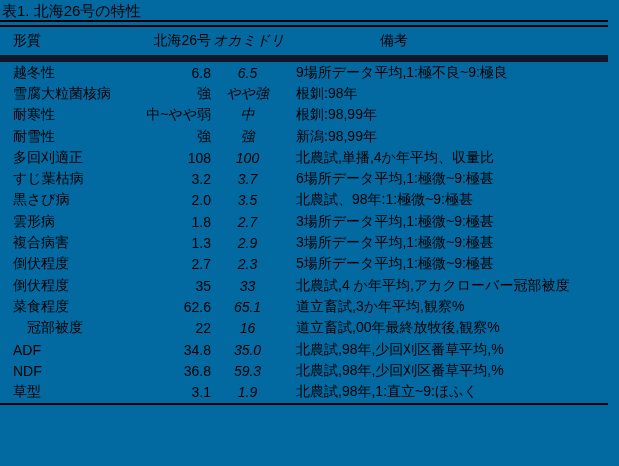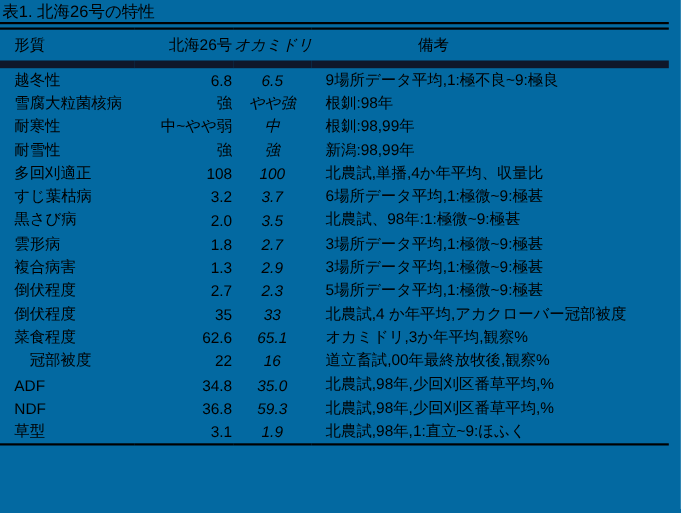--- a/index.html
+++ b/index.html
@@ -135,21 +135,21 @@
         <tr>
           <td class="c1">倒伏程度</td>
           <td class="c2">35</td>
           <td class="c3">33</td>
           <td class="c4">北農試,4 か年平均,アカクローバー冠部被度</td>
         </tr>
         <tr>
           <td class="c1">菜食程度</td>
           <td class="c2">62.6</td>
           <td class="c3">65.1</td>
-          <td class="c4">オカミドリ,3か年平均,観察%</td>
+          <td class="c4">道立畜試,3か年平均,観察%</td>
         </tr>
         <tr>
           <td class="c1 indent">冠部被度</td>
           <td class="c2">22</td>
           <td class="c3">16</td>
           <td class="c4">道立畜試,00年最終放牧後,観察%</td>
         </tr>
         <tr>
           <td class="c1">ADF</td>
           <td class="c2">34.8</td>

